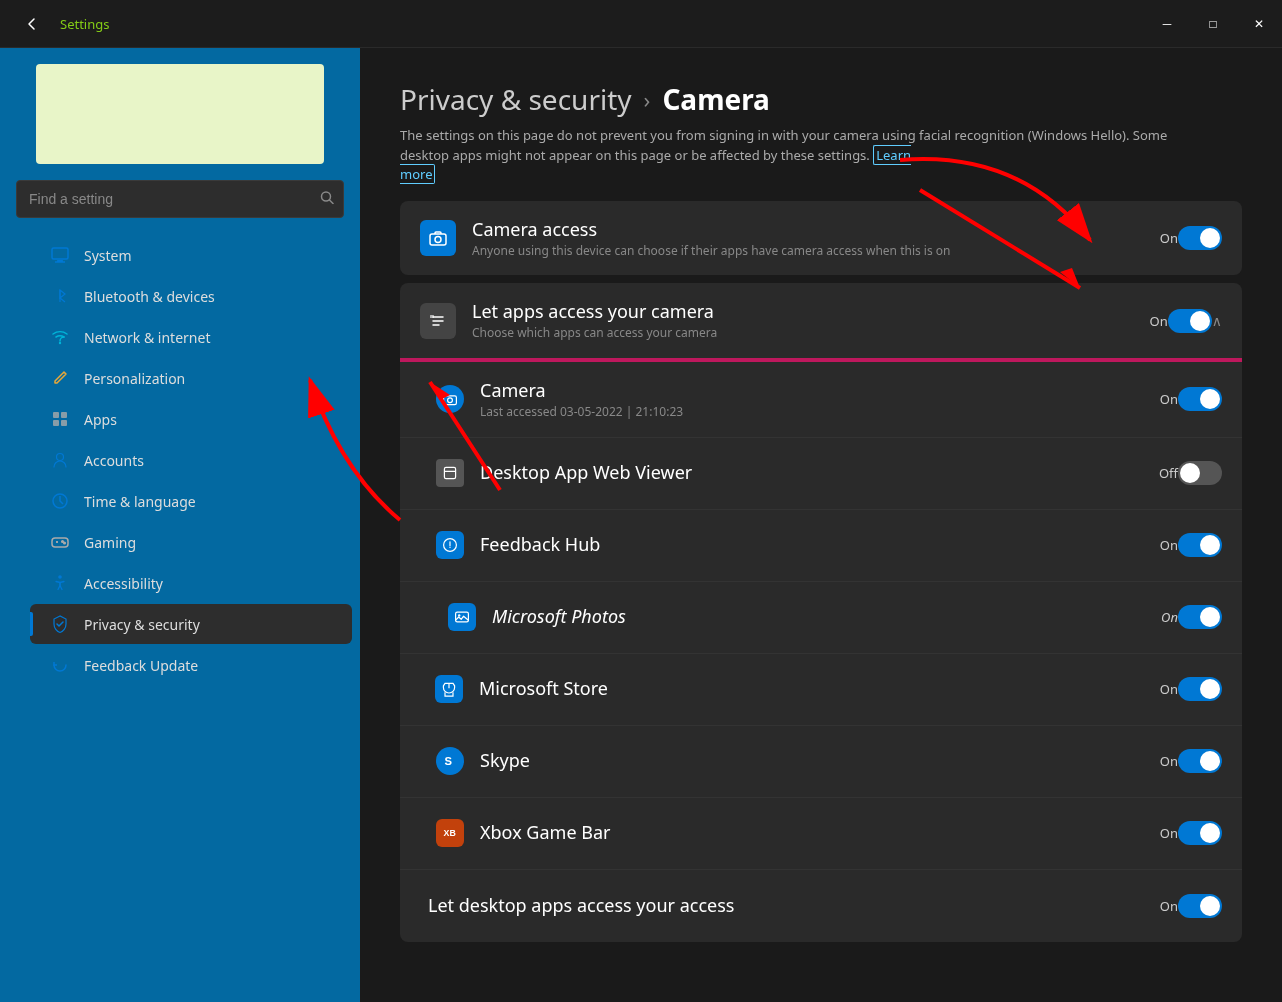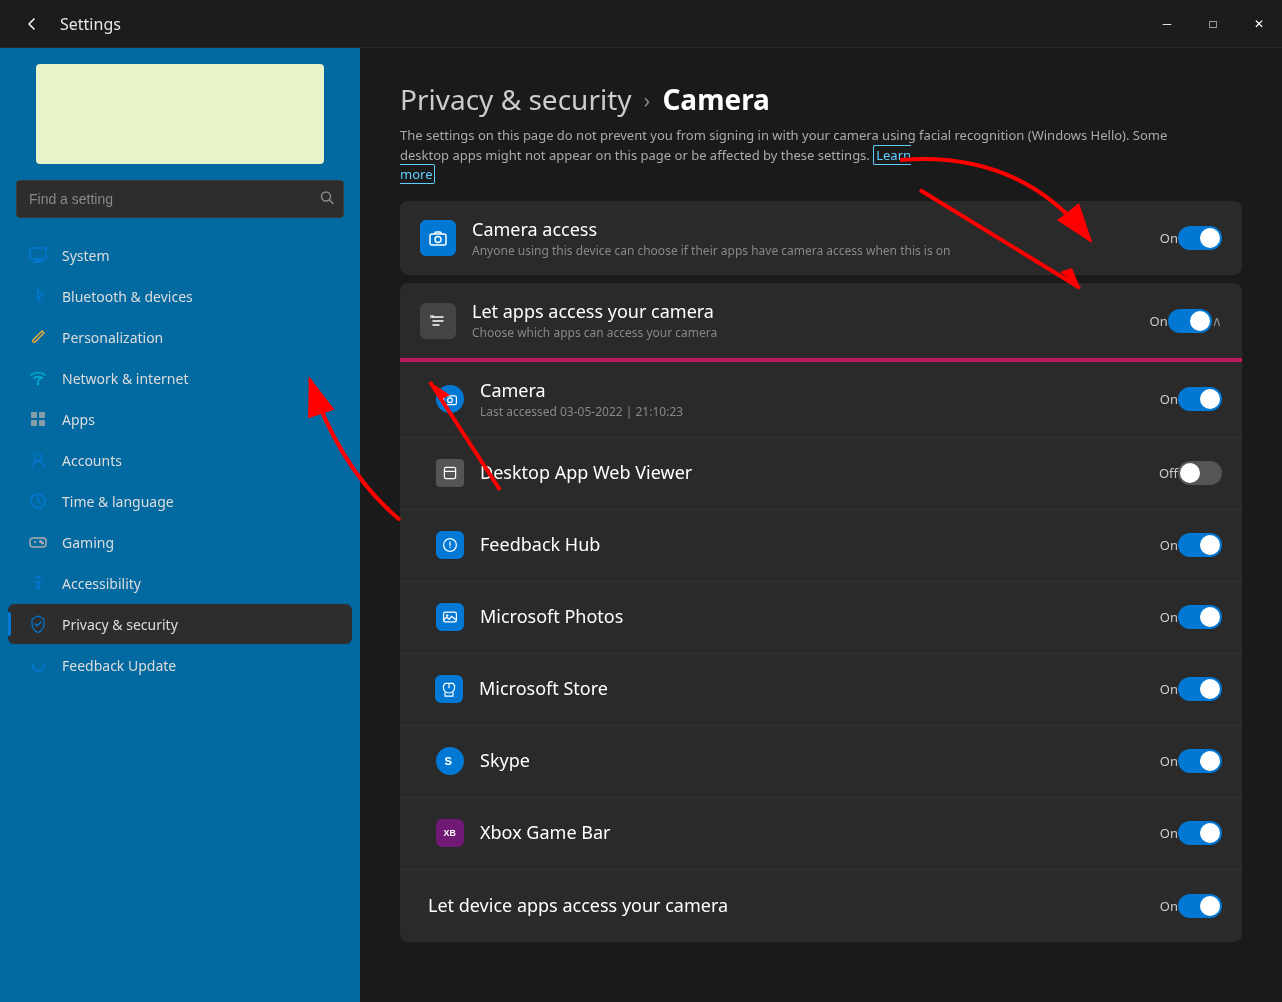--- a/index.html
+++ b/index.html
@@ -51,22 +51,22 @@
       background: transparent;
       border: none;
       color: #fff;
       cursor: pointer;
       display: flex;
       align-items: center;
       justify-content: center;
       font-size: 16px;
     }
     .title-text {
-      font-size: 16px;
-      color: #e5e5e5;
+      font-size: 13px;
+      color: #84cc16;
     }
 
     
     .app-layout {
       display: flex;
       height: calc(1002px - 48px);
     }
 
     
     .sidebar {
@@ -109,20 +109,21 @@
       transform: translateY(-50%);
       color: #888;
       font-size: 14px;
       pointer-events: none;
     }
 
     .nav-list {
       flex: 1;
       overflow-y: auto;
       padding: 4px 0;
+      margin-left: 22px;
     }
     .nav-list::-webkit-scrollbar { width: 4px; }
     .nav-list::-webkit-scrollbar-track { background: transparent; }
     .nav-list::-webkit-scrollbar-thumb { background: #444; border-radius: 2px; }
 
     .nav-item {
       display: flex;
       align-items: center;
       gap: 14px;
       padding: 10px 20px;
@@ -284,21 +285,21 @@
     .toggle.off .toggle-thumb { left: 2px; }
 
     .chevron {
       color: #888;
       font-size: 14px;
     }
 
     
     .icon-camera { background: #0078d4; }
     .icon-blue { background: #0078d4; }
-    .icon-xbox { background: #701a75; }
+    .icon-xbox { background: #c2410c; }
     .icon-gray { background: #555; }
     .icon-list { background: #444; }
 
     
     .icon-svg {
       width: 20px;
       height: 20px;
     }
 
     .nav-icon-blue { color: #0078d4; }
@@ -356,38 +357,38 @@
           <svg class="icon-svg" viewBox="0 0 20 20" fill="currentColor">
             <path d="M10 4l5 4-5 4V4z" stroke="currentColor" stroke-width="1.2" fill="none"></path>
             <path d="M10 12l5 4-5-4" stroke="currentColor" stroke-width="1.2" fill="none"></path>
             <line x1="10" y1="4" x2="10" y2="16" stroke="currentColor" stroke-width="1.2"></line>
           </svg>
         </div>
         <span class="nav-label">Bluetooth &amp; devices</span>
       </div>
 
       <div class="nav-item">
-        <div class="nav-icon nav-icon-orange">
-          <svg class="icon-svg" viewBox="0 0 20 20" fill="none" stroke="currentColor" stroke-width="1.5">
-            <path d="M14 4l2 2-9 9H5v-2L14 4z" stroke-linejoin="round"></path>
-          </svg>
-        </div>
-        <span class="nav-label">Personalization</span>
-      </div>
-
-      <div class="nav-item">
         <div class="nav-icon nav-icon-teal">
           <svg class="icon-svg" viewBox="0 0 20 20" fill="none" stroke="currentColor" stroke-width="1.5">
             <path d="M10 14a4 4 0 014-4" stroke-linecap="round"></path>
             <path d="M6 10a8 8 0 018 0" stroke-linecap="round"></path>
             <path d="M3 7a12 12 0 0114 0" stroke-linecap="round"></path>
             <circle cx="10" cy="16" r="1.2" fill="currentColor" stroke="none"></circle>
           </svg>
         </div>
         <span class="nav-label">Network &amp; internet</span>
+      </div>
+
+      <div class="nav-item">
+        <div class="nav-icon nav-icon-orange">
+          <svg class="icon-svg" viewBox="0 0 20 20" fill="none" stroke="currentColor" stroke-width="1.5">
+            <path d="M14 4l2 2-9 9H5v-2L14 4z" stroke-linejoin="round"></path>
+          </svg>
+        </div>
+        <span class="nav-label">Personalization</span>
       </div>
 
       <div class="nav-item">
         <div class="nav-icon nav-icon-gray">
           <svg class="icon-svg" viewBox="0 0 20 20" fill="currentColor">
             <rect x="3" y="3" width="6" height="6" rx="1" fill="currentColor" opacity="0.8"></rect>
             <rect x="11" y="3" width="6" height="6" rx="1" fill="currentColor" opacity="0.8"></rect>
             <rect x="3" y="11" width="6" height="6" rx="1" fill="currentColor" opacity="0.8"></rect>
             <rect x="11" y="11" width="6" height="6" rx="1" fill="currentColor" opacity="0.8"></rect>
           </svg>
@@ -570,21 +571,21 @@
           <div class="row-title">Feedback Hub</div>
         </div>
         <div class="row-control">
           <span class="status-label">On</span>
           <div class="toggle on">
             <div class="toggle-thumb"></div>
           </div>
         </div>
       </div>
 
-      <div class="settings-row" style="padding-left:36px;">
+      <div class="settings-row" style="padding-left:48px;font-style:italic;">
         <div class="row-icon" style="width:28px;height:28px;border-radius:6px;background:#0078d4;">
           <svg width="16" height="16" viewBox="0 0 20 20" fill="none" stroke="white" stroke-width="1.5">
             <rect x="2" y="4" width="16" height="12" rx="2"></rect>
             <path d="M2 14l4-4 3 3 3-4 6 5" stroke-linecap="round" stroke-linejoin="round"></path>
             <circle cx="6.5" cy="8" r="1.5" fill="white" stroke="none"></circle>
           </svg>
         </div>
         <div class="row-info">
           <div class="row-title">Microsoft Photos</div>
         </div>
@@ -644,21 +645,21 @@
         <div class="row-control">
           <span class="status-label">On</span>
           <div class="toggle on">
             <div class="toggle-thumb"></div>
           </div>
         </div>
       </div>
 
       <div class="settings-row" style="border-bottom:none;">
         <div class="row-info" style="padding-left:8px;">
-          <div class="row-title">Let device apps access your camera</div>
+          <div class="row-title">Let desktop apps access your access</div>
         </div>
         <div class="row-control">
           <span class="status-label">On</span>
           <div class="toggle on">
             <div class="toggle-thumb"></div>
           </div>
         </div>
       </div>
     </div>
   </div>

